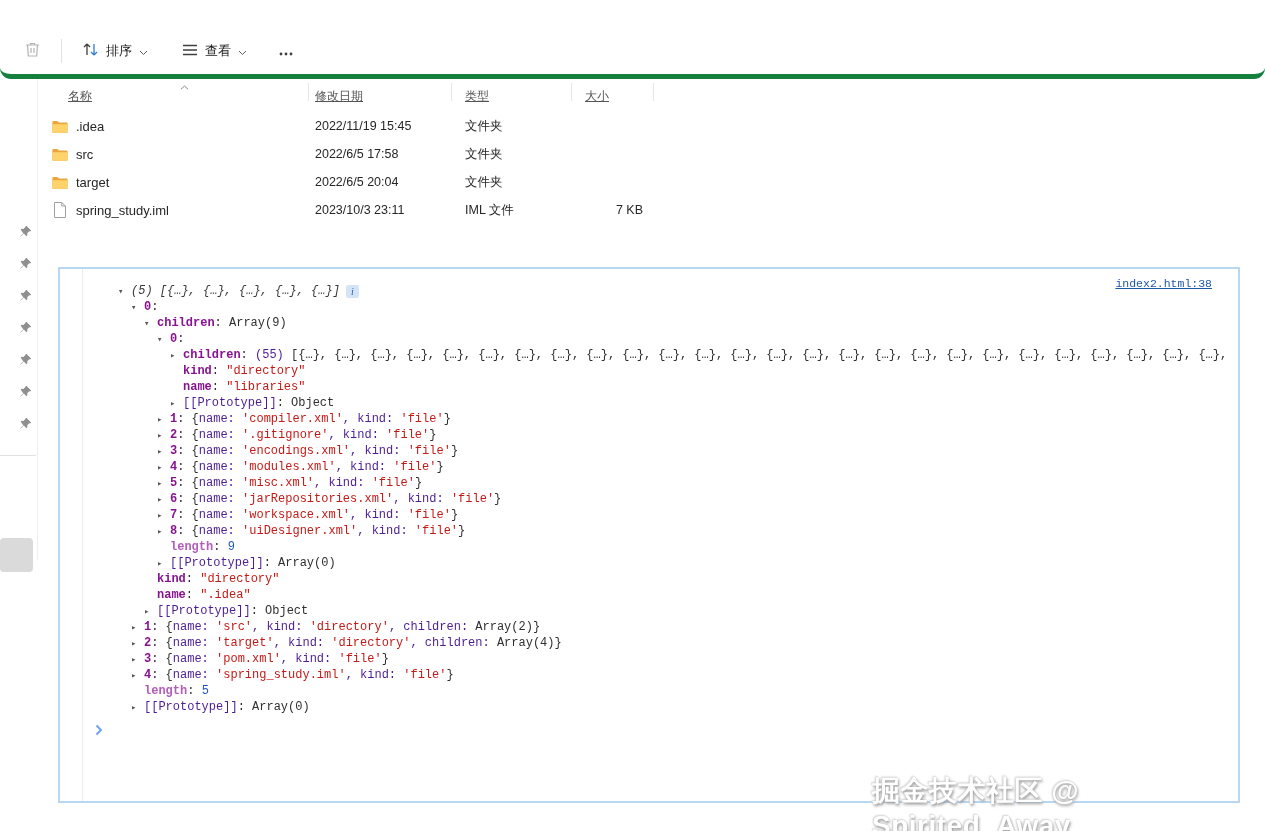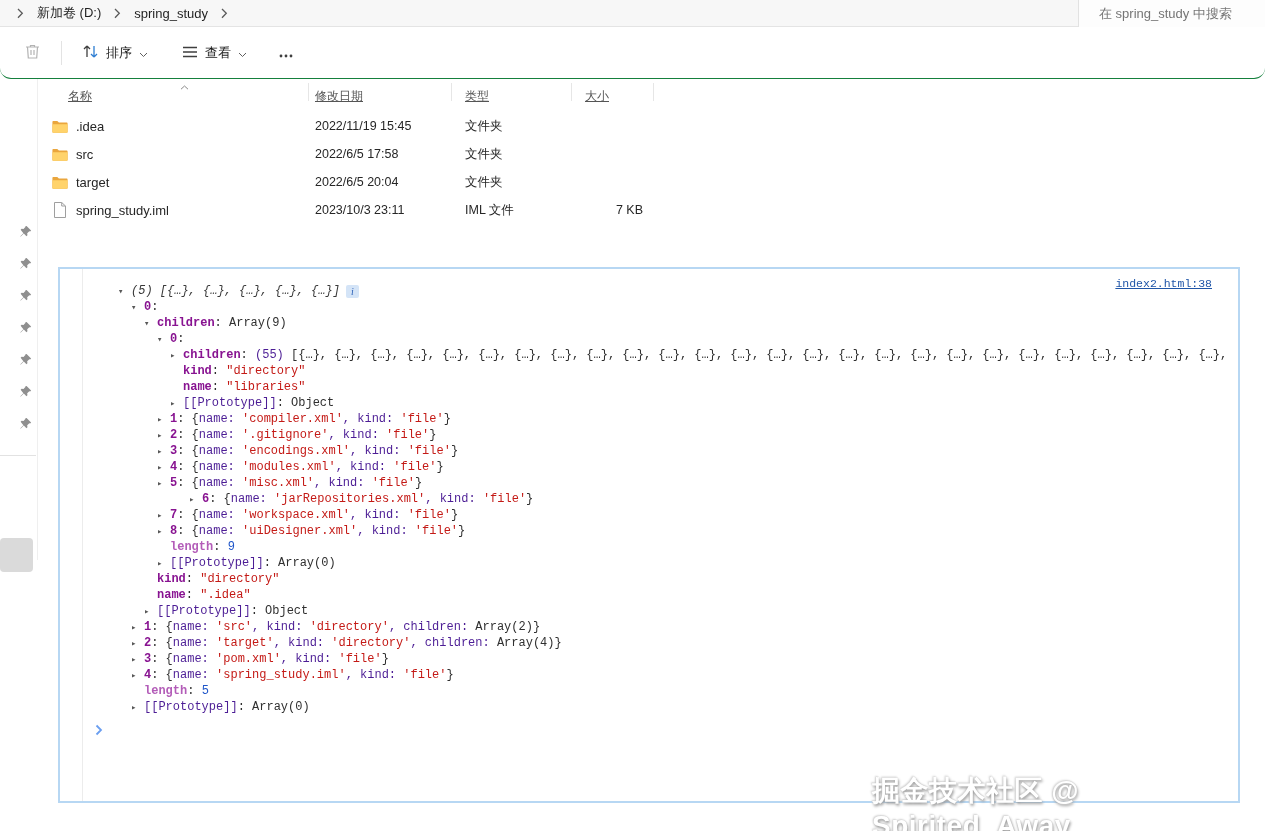--- a/index.html
+++ b/index.html
@@ -15,21 +15,21 @@
   .searchbox { position:absolute; right:0; top:0; width:187px; height:27px;
                background:#fdfdfd; border-left:1px solid #e2e2e2;
                display:flex; align-items:center; }
   .searchbox input { border:0; outline:0; background:transparent; width:100%;
                font-size:13px; color:#5a5a5a; padding-left:20px;
                font-family:"Liberation Sans",sans-serif; }
   .searchbox input::placeholder { color:#757575; opacity:1; }
 
   
   .toolbar { position:absolute; left:0; top:28px; width:1265px; height:51px;
-             background:#fff; border-bottom:1px solid #15803d;
+             background:#fff; border-bottom:5px solid #15803d;
              display:flex; align-items:center;border-radius:11px; }
   .tb-btn { display:flex; align-items:center; gap:7px; padding:7px 10px;
             border-radius:4px; font-size:13px; color:#1b1b1b; cursor:default; }
   .tb-trash { margin-left:14px; }
   .tb-sep { width:1px; height:24px; background:#e3e3e3; margin:0 10px; }
   .tb-more { margin-left:10px; padding:10px 12px; }
 
   
   .pin-item { position:absolute; left:19px; width:14px; height:14px; }
   .nav-divider { position:absolute; left:0; top:455px; width:36px; height:1px; background:#e2e2e2; }
@@ -84,42 +84,20 @@
   
   .watermark { position:absolute; left:872px; top:772px; z-index:5;
              font-size:28px; font-weight:700; letter-spacing:.5px; color:#ffffff;
              text-shadow:1px 2px 3px #9a9a9a, -1px -1px 2px #d4d4d4, 0 0 1px #c0c0c0; }
 </style>
 </head>
 <body>
 
 <div id="stage">
 
-  <div class="topbar">
-    <span class="crumb-chev">
-      <svg width="7" height="11" viewBox="0 0 7 11" fill="none" stroke="#5a5a5a" stroke-width="1.3">
-          <path d="M1 1l4.3 4.3L1 9.8"></path>
-        </svg>
-    </span>
-    <span class="crumb">新加卷 (D:)</span>
-    <span class="crumb-chev">
-      <svg width="7" height="11" viewBox="0 0 7 11" fill="none" stroke="#5a5a5a" stroke-width="1.3">
-          <path d="M1 1l4.3 4.3L1 9.8"></path>
-        </svg>
-    </span>
-    <span class="crumb">spring_study</span>
-    <span class="crumb-chev">
-      <svg width="7" height="11" viewBox="0 0 7 11" fill="none" stroke="#5a5a5a" stroke-width="1.3">
-          <path d="M1 1l4.3 4.3L1 9.8"></path>
-        </svg>
-    </span>
-    <div class="searchbox">
-      <input type="text" placeholder="在 spring_study 中搜索" style="">
-    </div>
-  </div>
 
   <div class="toolbar">
     <div class="tb-btn tb-trash">
       <span>
         <svg width="17" height="17" viewBox="0 0 17 17" fill="none" stroke="#b3b3b3" stroke-width="1.2">
             <path d="M2 4h13M6.5 4V2.5h4V4M3.5 4l.8 11h8.4l.8-11M7 7v5M10 7v5"></path>
           </svg>
       </span>
     </div>
     <div class="tb-sep"></div>
@@ -271,21 +249,21 @@
           <div class="cline" style="padding-left: 73px;"><span class="arrow">▾</span><span class="s-kb">0</span><span class="s-pl">: </span></div>
           <div class="cline" style="padding-left: 86px;"><span class="arrow">▸</span><span class="s-kb">children</span><span class="s-pl">: </span><span class="s-gr">(55) </span><span class="s-pl">[{…}, {…}, {…}, {…}, {…}, {…}, {…}, {…}, {…}, {…}, {…}, {…}, {…}, {…}, {…}, {…}, {…}, {…}, {…}, {…}, {…}, {…}, {…}, {…}, {…}, {…},</span></div>
           <div class="cline" style="padding-left: 86px;"><span class="arrow"></span><span class="s-kb">kind</span><span class="s-pl">: </span><span class="s-st">"directory"</span></div>
           <div class="cline" style="padding-left: 86px;"><span class="arrow"></span><span class="s-kb">name</span><span class="s-pl">: </span><span class="s-st">"libraries"</span></div>
           <div class="cline" style="padding-left: 86px;"><span class="arrow">▸</span><span class="s-gr">[[Prototype]]</span><span class="s-pl">: </span><span class="s-pl">Object</span></div>
           <div class="cline" style="padding-left: 73px;"><span class="arrow">▸</span><span class="s-kb">1</span><span class="s-pl">: {</span><span class="s-gr">name: </span><span class="s-st">'compiler.xml'</span><span class="s-gr">, kind: </span><span class="s-st">'file'</span><span class="s-pl">}</span></div>
           <div class="cline" style="padding-left: 73px;"><span class="arrow">▸</span><span class="s-kb">2</span><span class="s-pl">: {</span><span class="s-gr">name: </span><span class="s-st">'.gitignore'</span><span class="s-gr">, kind: </span><span class="s-st">'file'</span><span class="s-pl">}</span></div>
           <div class="cline" style="padding-left: 73px;"><span class="arrow">▸</span><span class="s-kb">3</span><span class="s-pl">: {</span><span class="s-gr">name: </span><span class="s-st">'encodings.xml'</span><span class="s-gr">, kind: </span><span class="s-st">'file'</span><span class="s-pl">}</span></div>
           <div class="cline" style="padding-left: 73px;"><span class="arrow">▸</span><span class="s-kb">4</span><span class="s-pl">: {</span><span class="s-gr">name: </span><span class="s-st">'modules.xml'</span><span class="s-gr">, kind: </span><span class="s-st">'file'</span><span class="s-pl">}</span></div>
           <div class="cline" style="padding-left: 73px;"><span class="arrow">▸</span><span class="s-kb">5</span><span class="s-pl">: {</span><span class="s-gr">name: </span><span class="s-st">'misc.xml'</span><span class="s-gr">, kind: </span><span class="s-st">'file'</span><span class="s-pl">}</span></div>
-          <div class="cline" style="padding-left: 73px; margin-left: 32px;"><span class="arrow">▸</span><span class="s-kb">6</span><span class="s-pl">: {</span><span class="s-gr">name: </span><span class="s-st">'jarRepositories.xml'</span><span class="s-gr">, kind: </span><span class="s-st">'file'</span><span class="s-pl">}</span></div>
+          <div class="cline" style="padding-left: 73px;"><span class="arrow">▸</span><span class="s-kb">6</span><span class="s-pl">: {</span><span class="s-gr">name: </span><span class="s-st">'jarRepositories.xml'</span><span class="s-gr">, kind: </span><span class="s-st">'file'</span><span class="s-pl">}</span></div>
           <div class="cline" style="padding-left: 73px;"><span class="arrow">▸</span><span class="s-kb">7</span><span class="s-pl">: {</span><span class="s-gr">name: </span><span class="s-st">'workspace.xml'</span><span class="s-gr">, kind: </span><span class="s-st">'file'</span><span class="s-pl">}</span></div>
           <div class="cline" style="padding-left: 73px;"><span class="arrow">▸</span><span class="s-kb">8</span><span class="s-pl">: {</span><span class="s-gr">name: </span><span class="s-st">'uiDesigner.xml'</span><span class="s-gr">, kind: </span><span class="s-st">'file'</span><span class="s-pl">}</span></div>
           <div class="cline" style="padding-left: 73px;"><span class="arrow"></span><span class="s-kd">length</span><span class="s-pl">: </span><span class="s-nm">9</span></div>
           <div class="cline" style="padding-left: 73px;"><span class="arrow">▸</span><span class="s-gr">[[Prototype]]</span><span class="s-pl">: </span><span class="s-pl">Array(0)</span></div>
           <div class="cline" style="padding-left: 60px;"><span class="arrow"></span><span class="s-kb">kind</span><span class="s-pl">: </span><span class="s-st">"directory"</span></div>
           <div class="cline" style="padding-left: 60px;"><span class="arrow"></span><span class="s-kb">name</span><span class="s-pl">: </span><span class="s-st">".idea"</span></div>
           <div class="cline" style="padding-left: 60px;"><span class="arrow">▸</span><span class="s-gr">[[Prototype]]</span><span class="s-pl">: </span><span class="s-pl">Object</span></div>
           <div class="cline" style="padding-left: 47px;"><span class="arrow">▸</span><span class="s-kb">1</span><span class="s-pl">: {</span><span class="s-gr">name: </span><span class="s-st">'src'</span><span class="s-gr">, kind: </span><span class="s-st">'directory'</span><span class="s-gr">, children: </span><span class="s-pl">Array(2)}</span></div>
           <div class="cline" style="padding-left: 47px;"><span class="arrow">▸</span><span class="s-kb">2</span><span class="s-pl">: {</span><span class="s-gr">name: </span><span class="s-st">'target'</span><span class="s-gr">, kind: </span><span class="s-st">'directory'</span><span class="s-gr">, children: </span><span class="s-pl">Array(4)}</span></div>
           <div class="cline" style="padding-left: 47px;"><span class="arrow">▸</span><span class="s-kb">3</span><span class="s-pl">: {</span><span class="s-gr">name: </span><span class="s-st">'pom.xml'</span><span class="s-gr">, kind: </span><span class="s-st">'file'</span><span class="s-pl">}</span></div>

